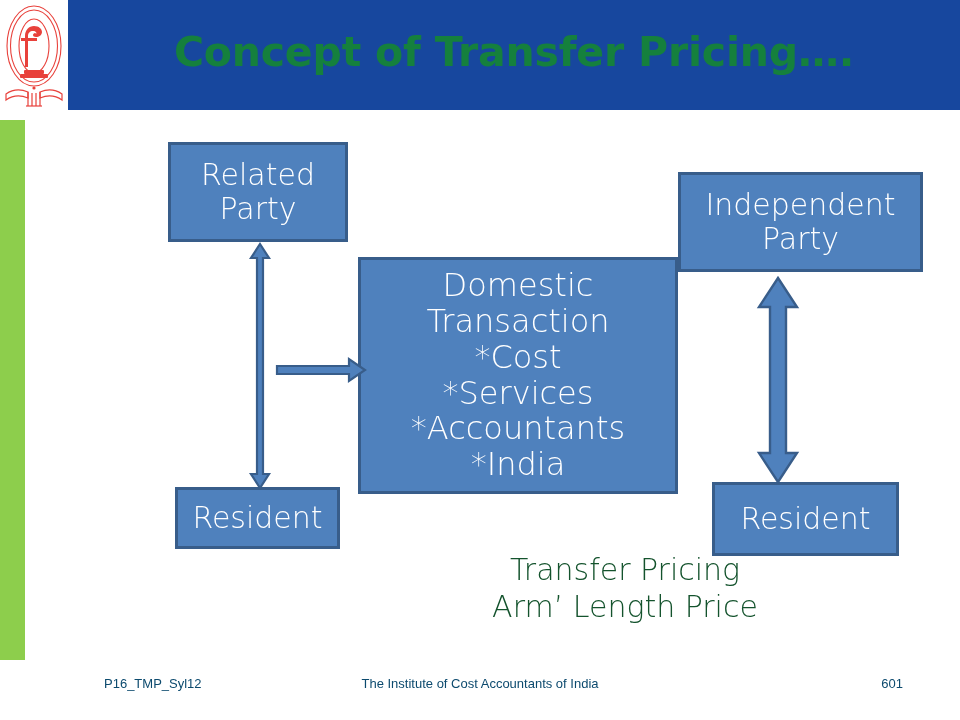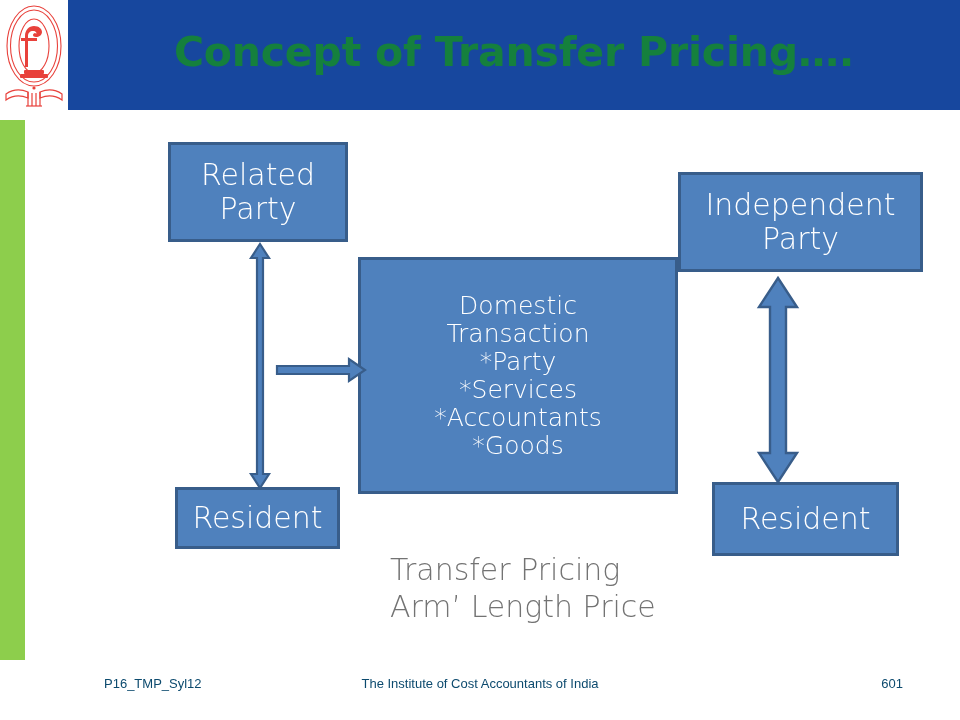--- a/index.html
+++ b/index.html
@@ -88,21 +88,21 @@
     font-size: 30px;
   }
   #box-independent-party {
     left: 678px; top: 172px;
     width: 245px; height: 100px;
     font-size: 30px;
   }
   #box-domestic-transaction {
     left: 358px; top: 257px;
     width: 320px; height: 237px;
-    font-size: 25px;
+    font-size: 32px;
   }
   #box-resident-left {
     left: 175px; top: 487px;
     width: 165px; height: 62px;
     font-size: 30px;
   }
   #box-resident-right {
     left: 712px; top: 482px;
     width: 187px; height: 74px;
     font-size: 30px;
@@ -123,22 +123,22 @@
   #arrow-left-vertical  { left: 245px; top: 240px;  width: 30px;  height: 252px; }
   #arrow-center-horizontal { left: 275px; top: 355px; width: 92px; height: 30px; }
   #arrow-right-vertical { left: 755px; top: 275px;  width: 46px;  height: 210px; }
 
   
   .caption {
     position: absolute;
     left: 390px;
     top: 552px;
     width: 470px;
-    text-align: left;
-    color: #737373;
+    text-align: center;
+    color: #14532d;
     font-family: "DejaVu Sans", sans-serif;
     font-weight: 300;
     font-size: 30px;
     line-height: 1.22;
   }
   .caption span { display: block; }
 
   
   .footer {
     position: absolute;
@@ -198,24 +198,24 @@
     <span class="lines">
       <span>Independent</span>
       <span>Party</span>
     </span>
   </div>
 
   <div class="dbox" id="box-domestic-transaction">
     <span class="lines">
       <span>Domestic</span>
       <span>Transaction</span>
-      <span>*Party</span>
+      <span>*Cost</span>
       <span>*Services</span>
       <span>*Accountants</span>
-      <span>*Goods</span>
+      <span>*India</span>
     </span>
   </div>
 
   <div class="dbox" id="box-resident-left">
     <span class="lines">
       <span>Resident</span>
     </span>
   </div>
 
   <div class="dbox" id="box-resident-right">

